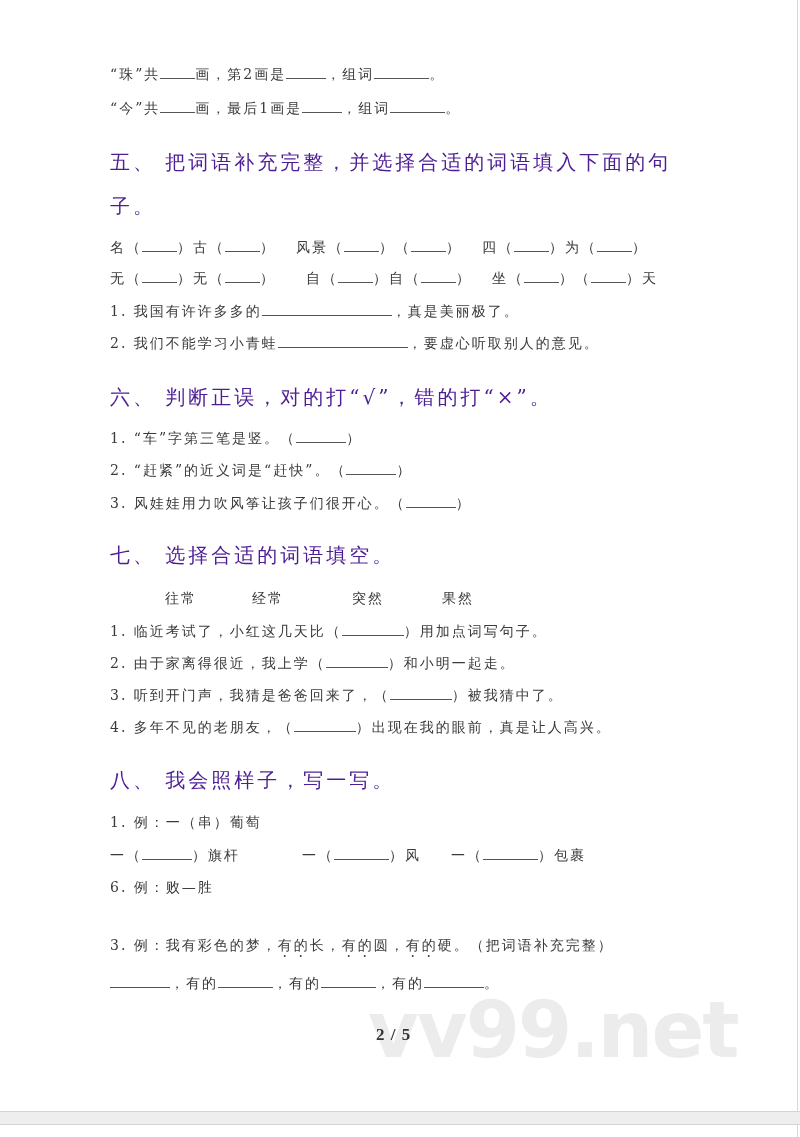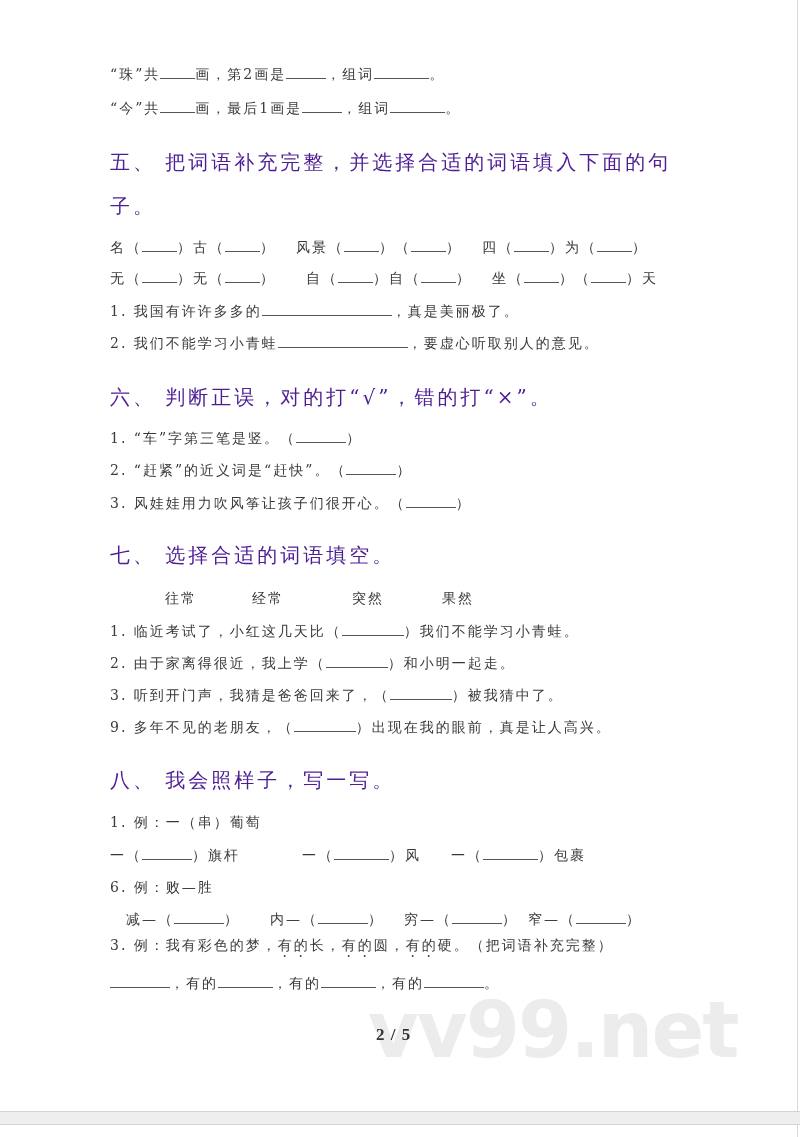--- a/index.html
+++ b/index.html
@@ -152,41 +152,38 @@
   </div>
   <div class="line" style="top:493px;">
     <span>3. 风娃娃用力吹风筝让孩子们很开心。（</span><span class="blank w50"></span><span>）</span>
   </div>
 
   <div class="heading" style="top:541px;">七、 选择合适的词语填空。</div>
   <div class="line" style="top:588px; left:143px;margin-left:22px;">
     <span>往常</span><span class="gap55"></span><span>经常</span><span class="gap55" style="width:68px;"></span><span>突然</span><span class="gap55" style="width:58px;"></span><span>果然</span>
   </div>
   <div class="line" style="top:621px;">
-    <span>1. 临近考试了，小红这几天比（</span><span class="blank w62"></span><span>）我们不能学习小青蛙。</span>
+    <span>1. 临近考试了，小红这几天比（</span><span class="blank w62"></span><span>）用加点词写句子。</span>
   </div>
   <div class="line" style="top:653px;">
     <span>2. 由于家离得很近，我上学（</span><span class="blank w62"></span><span>）和小明一起走。</span>
   </div>
   <div class="line" style="top:685px;">
     <span>3. 听到开门声，我猜是爸爸回来了，（</span><span class="blank w62"></span><span>）被我猜中了。</span>
   </div>
   <div class="line" style="top:717px;">
-    <span>9. 多年不见的老朋友，（</span><span class="blank w62"></span><span>）出现在我的眼前，真是让人高兴。</span>
+    <span>4. 多年不见的老朋友，（</span><span class="blank w62"></span><span>）出现在我的眼前，真是让人高兴。</span>
   </div>
 
   <div class="heading" style="top:766px;">八、 我会照样子，写一写。</div>
   <div class="line" style="top:812px;">1. 例：一（串）葡萄</div>
   <div class="line" style="top:845px;">
     <span>一（</span><span class="blank w50"></span><span>）旗杆</span><span class="gap40" style="width:62px;"></span><span>一（</span><span class="blank w55"></span><span>）风</span><span class="gap40" style="width:30px;"></span><span>一（</span><span class="blank w55"></span><span>）包裹</span>
   </div>
   <div class="line" style="top:877px;">6. 例：败—胜</div>
-  <div class="line" style="top:909px; left:126px;">
-    <span>减—（</span><span class="blank w50"></span><span>）</span><span class="gap30"></span><span>内—（</span><span class="blank w50"></span><span>）</span><span class="gap20"></span><span>穷—（</span><span class="blank w50"></span><span>）</span><span class="gap10"></span><span>窄—（</span><span class="blank w50"></span><span>）</span>
-  </div>
   <div class="line" style="top:935px;">
     <span>3. 例：我有彩色的梦，</span><span class="dotted">有</span><span class="dotted">的</span><span>长，</span><span class="dotted">有</span><span class="dotted">的</span><span>圆，</span><span class="dotted">有</span><span class="dotted">的</span><span>硬。（把词语补充完整）</span>
   </div>
   <div class="line" style="top:973px;">
     <span class="blank w60"></span><span>，有的</span><span class="blank w55"></span><span>，有的</span><span class="blank w55"></span><span>，有的</span><span class="blank w60"></span><span>。</span>
   </div>
 
   <div class="watermark">vv99.net</div>
   <div class="page-number">2 / 5</div>
 </div>

